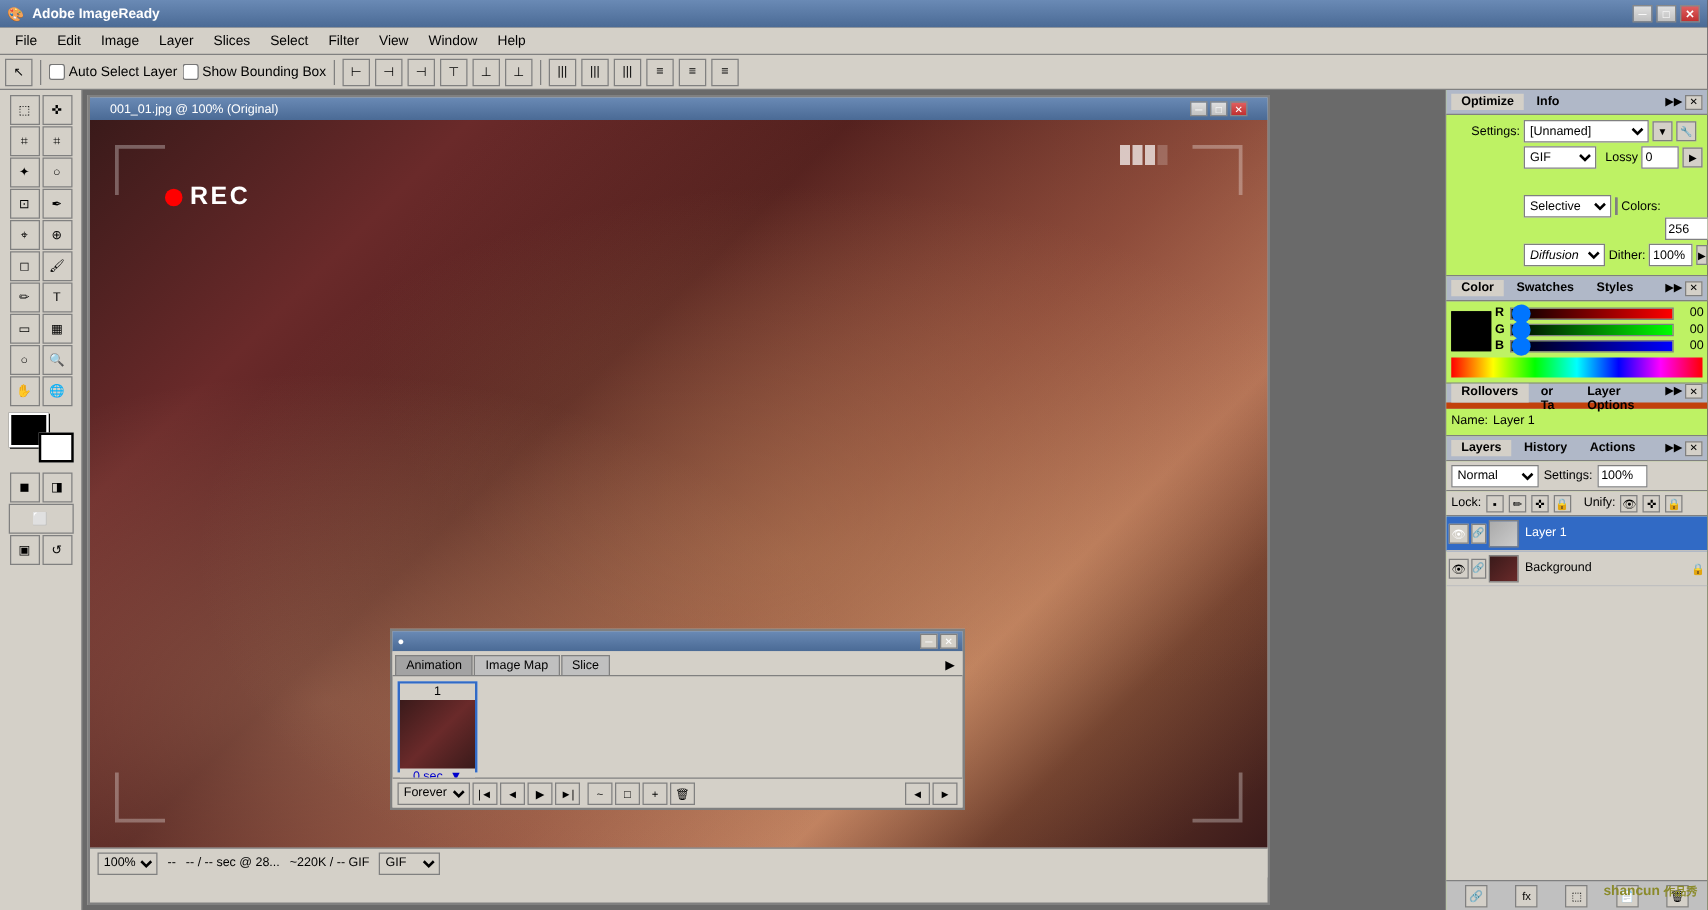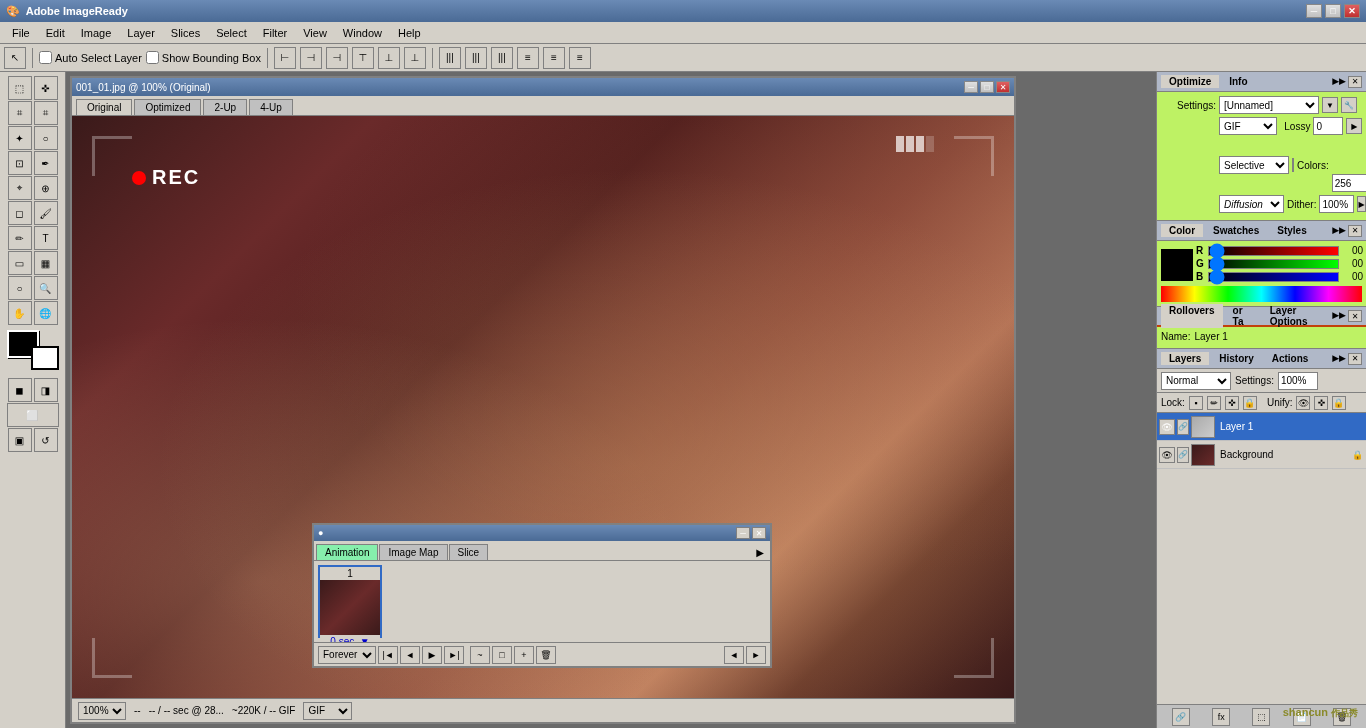--- a/index.html
+++ b/index.html
@@ -53,21 +53,21 @@
     
     .canvas-area {
       flex: 1; background: #6a6a6a; overflow: hidden; position: relative;
     }
     .document-window {
       position: absolute; top: 4px; left: 4px; right: 140px; bottom: 4px;
       background: #d4d0c8; border: 2px solid #808080;
     }
     .doc-title-bar {
       height: 18px; background: linear-gradient(to bottom, #6a8ab5, #4a6a95);
-      display: flex; align-items: center; padding: 0 4px; color: white; font-size: 10px;
+      display: flex; align-items: center; padding: 0 16px; color: white; font-size: 10px;
       justify-content: space-between;
       gap: 30px;
     }
     .doc-tabs {
       height: 20px; background: #d4d0c8; display: flex; align-items: flex-end;
       padding: 0 4px; border-bottom: 1px solid #808080;
     }
     .doc-tab {
       padding: 2px 10px; font-size: 10px; border: 1px solid #808080;
       border-bottom: none; cursor: pointer; background: #c0c0c0; margin-right: 2px;
@@ -111,21 +111,21 @@
       justify-content: space-between;
     }
     .panel-tabs {
       height: 20px; background: #d4d0c8; display: flex; align-items: flex-end;
       padding: 0 2px; border-bottom: 1px solid #808080;
     }
     .panel-tab {
       padding: 2px 8px; font-size: 10px; border: 1px solid #808080;
       border-bottom: none; cursor: pointer; background: #c0c0c0; margin-right: 1px;
     }
-    .panel-tab.active { background: #86efac; }
+    .panel-tab.active { background: #a3a3a3; }
     .panel-content {
       height: calc(100% - 36px - 24px); display: flex; padding: 4px;
       overflow: hidden;
     }
     .frame-item {
       width: 64px; flex-shrink: 0; border: 2px solid #316ac5;
       background: #fff; text-align: center; margin-right: 4px;
     }
     .frame-number { font-size: 10px; padding: 1px; background: #d4d0c8; }
     .frame-thumb {
@@ -186,22 +186,22 @@
     .slider-label { width: 10px; font-weight: bold; }
     .color-slider { flex: 1; height: 10px; -webkit-appearance: none; appearance: none; border: 1px solid #808080; }
     .color-slider-r { background: linear-gradient(to right, #000, #ff0000); }
     .color-slider-g { background: linear-gradient(to right, #000, #00ff00); }
     .color-slider-b { background: linear-gradient(to right, #000, #0000ff); }
     .slider-value { width: 22px; text-align: right; font-size: 10px; }
 
     
     .rollovers-panel { border-bottom: 1px solid #808080; }
     .rollovers-header {
-      height: 20px; background: #b0b8c8; display: flex; align-items: center;
-      padding: 0 4px; font-size: 10px; border-bottom: 2px solid #c2410c;
+      height: 20px; background: #b0b8c8; display: flex; 
+      padding: 0 4px; font-size: 10px; border-bottom: 5px solid #c2410c;
       justify-content: space-between;
     }
     .rollovers-tabs { display: flex; gap: 2px; }
     .rollovers-content { padding: 4px; font-size: 10px; }
     .name-row { display: flex; align-items: center; gap: 4px; margin-bottom: 2px; }
     .name-label { }
     .name-value { font-size: 10px; }
 
     
     .layers-panel { flex: 1; display: flex; flex-direction: column; }
@@ -408,26 +408,20 @@
 
     <div class="document-window">
       <div class="doc-title-bar">
         <span>001_01.jpg @ 100% (Original)</span>
         <div style="display:flex;gap:2px;">
           <div class="win-btn" style="width:14px;height:12px;font-size:8px;">─</div>
           <div class="win-btn" style="width:14px;height:12px;font-size:8px;">□</div>
           <div class="win-btn" style="width:14px;height:12px;font-size:8px;background:linear-gradient(to bottom,#e06060,#c03030);color:white;">✕</div>
         </div>
       </div>
-      <div class="doc-tabs">
-        <div class="doc-tab active">Original</div>
-        <div class="doc-tab">Optimized</div>
-        <div class="doc-tab">2-Up</div>
-        <div class="doc-tab">4-Up</div>
-      </div>
       <div class="doc-canvas">
         <div class="canvas-image-placeholder">
 
           <div class="corner-bracket corner-tl"></div>
           <div class="corner-bracket corner-tr"></div>
           <div class="corner-bracket corner-bl"></div>
           <div class="corner-bracket corner-br"></div>
 
           <div class="rec-indicator">
             <div class="rec-dot"></div>

